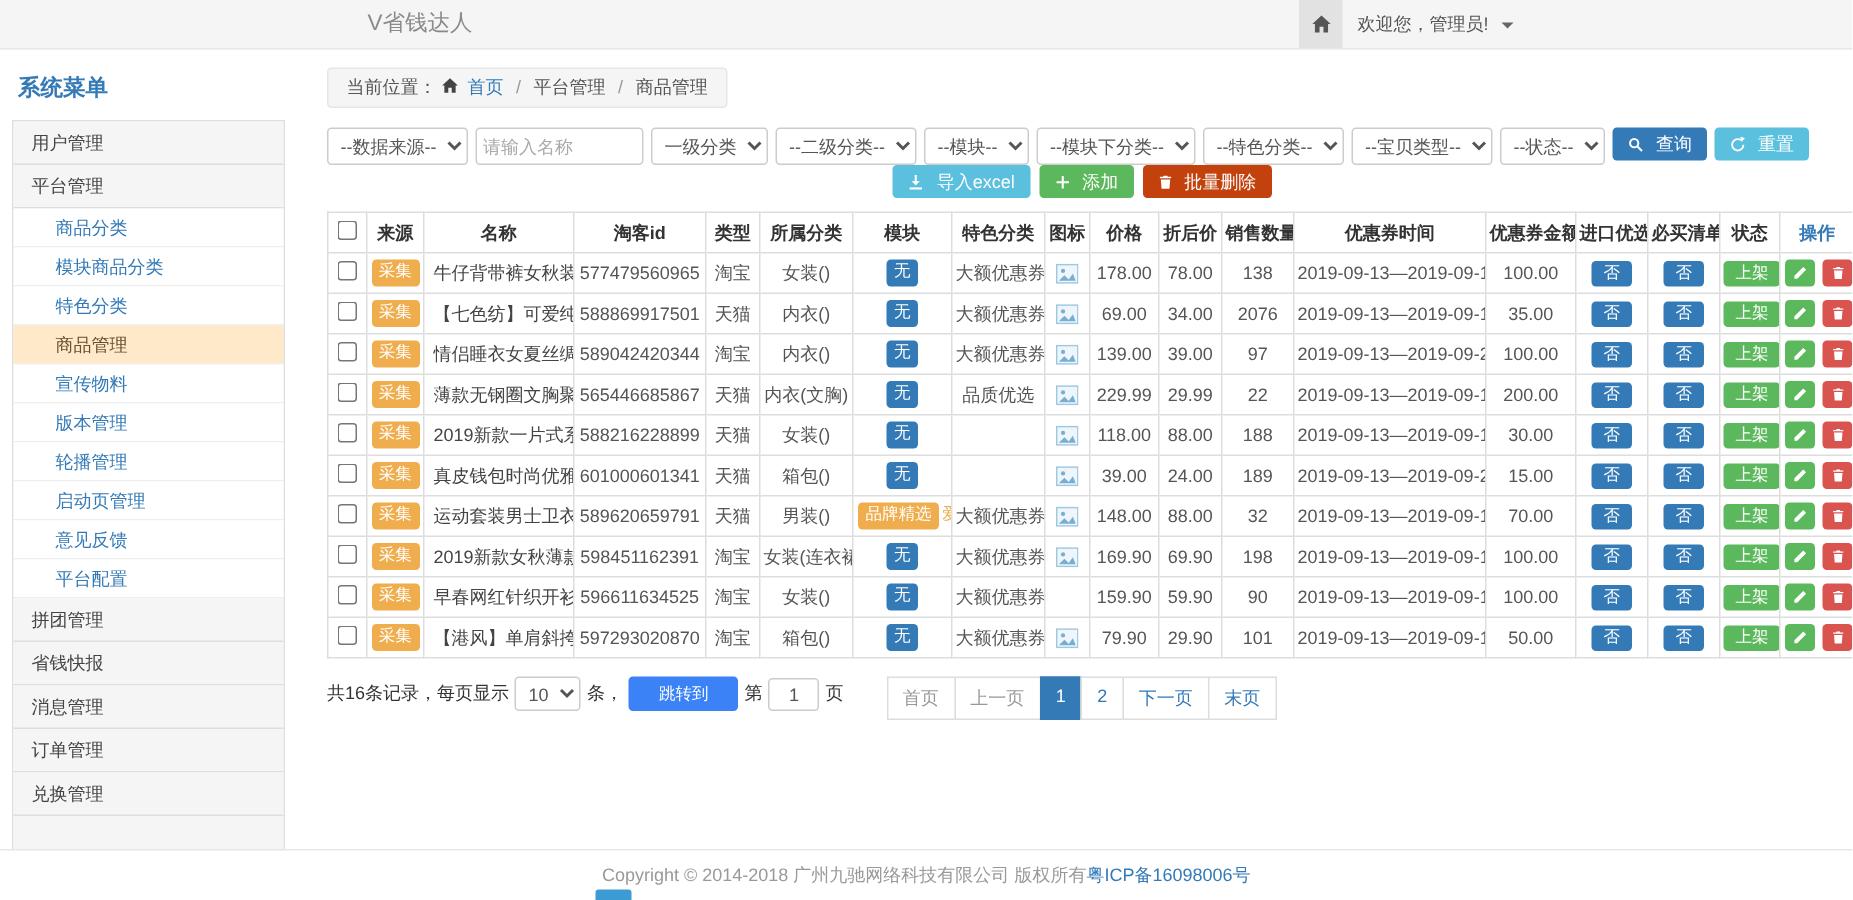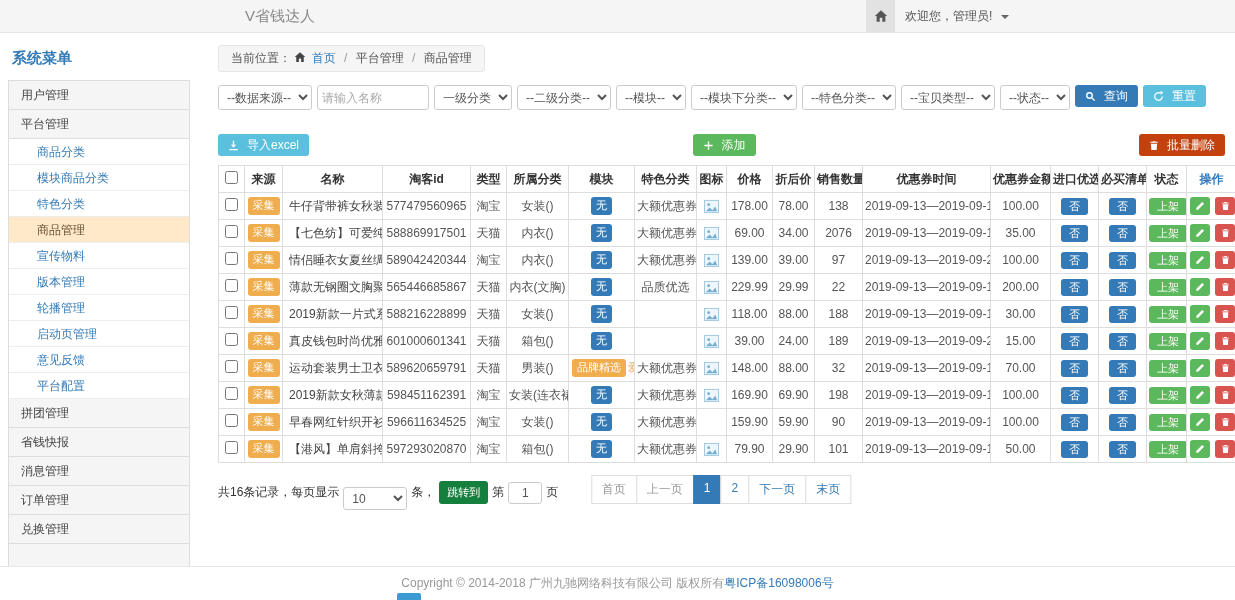--- a/index.html
+++ b/index.html
@@ -47,21 +47,21 @@
   .f-input { width: 112px; }
   .f-input::placeholder { color: #aaa; }
 
   .btn { display: inline-flex; align-items: center; gap: 8px; border: none; border-radius: 3px;
     color: #fff; font-size: 12px; padding: 5px 10px; cursor: pointer; font-family: inherit; line-height: 1; }
   .btn-blue  { background: #337ab7; }
   .btn-cyan  { background: #5bc0de; }
   .btn-green { background: #5cb85c; }
   .btn-red   { background: #c2410c; }
 
-  .toolbar { margin-top: 24px; display: flex; justify-content: space-between; gap: 6px; }
+  .toolbar { display: flex; justify-content: center; gap: 6px; }
 
   
   table { width: 100%; border-collapse: collapse; table-layout: fixed; margin-top: 9px; }
   th, td { border: 1px solid #ddd; padding: 4px 2px; text-align: center; font-size: 12px;
     color: #555; white-space: nowrap; overflow: hidden; height: 27px; }
   th { color: #333; font-weight: bold; background: #fff; }
   th.th-ops { color: #337ab7; }
   td.c-name { text-align: left; padding-left: 6px; color: #444; }
 
   .badge { display: inline-block; padding: 2px 5px; border-radius: 3px; color: #fff; font-size: 11px; line-height: 1.2; }
@@ -75,24 +75,24 @@
   .op-btn { border: none; border-radius: 3px; width: 20px; height: 18px; cursor: pointer;
     display: inline-flex; align-items: center; justify-content: center; margin: 0 1px; }
   .op-edit { background: #5cb85c; }
   .op-del { background: #d9534f; }
 
   .thumb { display: inline-block; vertical-align: middle; }
 
   
   .page-bar { margin-top: 12px; position: relative; height: 30px; }
   .summary { display: inline-flex; align-items: center; gap: 4px; color: #333; }
-  .mini-select { width: 64px; height: 23px; margin-top: 12px; }
+  .mini-select { width: 44px; height: 23px; }
   .mini-input { width: 34px; height: 22px; text-align: center; }
-  .jump-btn { background: #15803d; border: none; border-radius: 3px; color: #fff; font-size: 11px;
-    padding: 4px 8px; cursor: pointer; font-family: inherit; }
+  .jump-btn { background: #3b82f6; border: none; border-radius: 3px; color: #fff; font-size: 11px;
+    padding: 4px 20px; cursor: pointer; font-family: inherit; }
   .pages { position: absolute; left: 50%; top: 0; transform: translateX(-50%); display: flex; }
   .page-btn { border: 1px solid #ddd; background: #fff; color: #337ab7; padding: 5px 10px;
     margin-left: -1px; cursor: pointer; font-size: 12px; }
   .page-btn.disabled { color: #999; cursor: default; }
   .page-btn.active { background: #337ab7; border-color: #337ab7; color: #fff; }
 
   
   .footer { height: 34px; border-top: 1px solid #e7e7e7; background: #fff; display: flex;
     align-items: center; justify-content: center; color: #999; font-size: 12px; }
   .footer .icp { color: #337ab7; cursor: pointer; }

